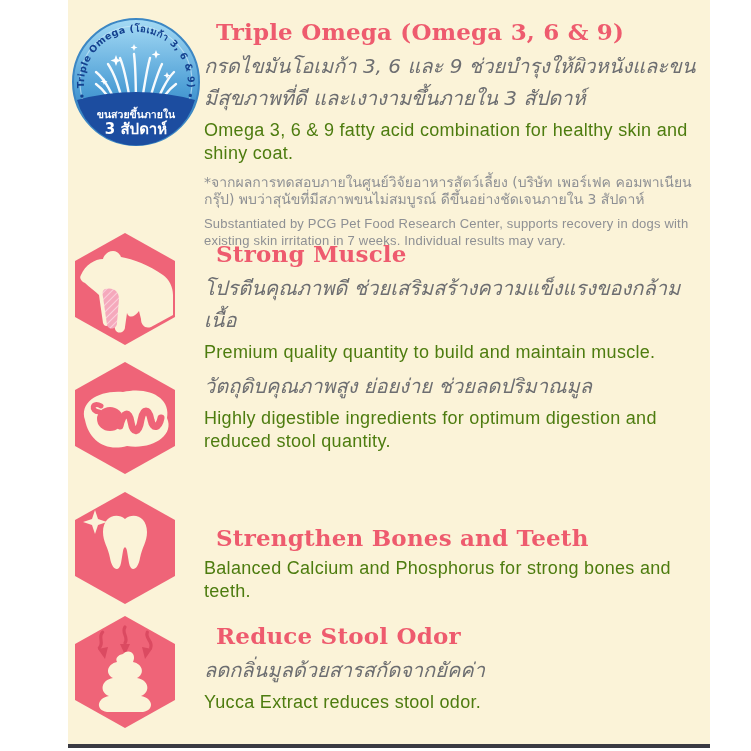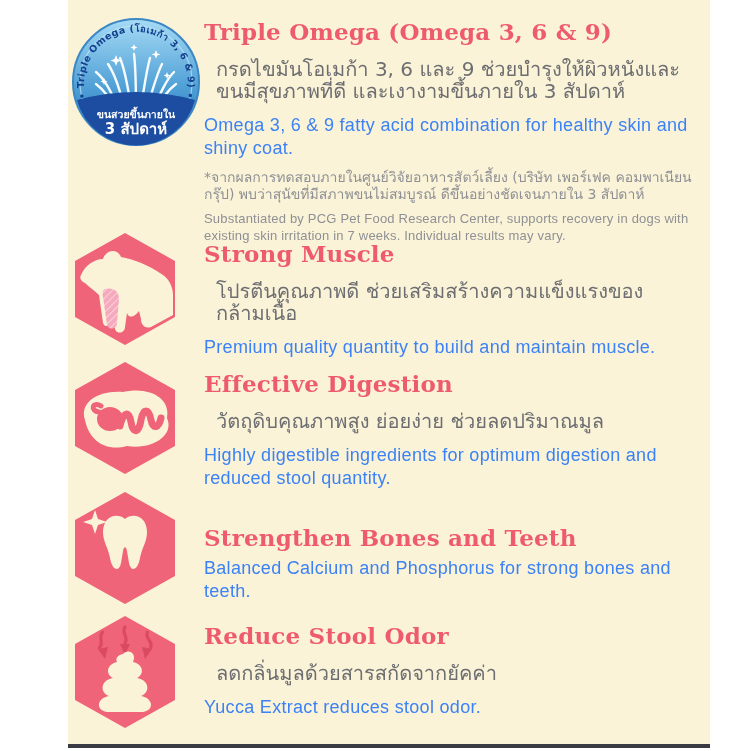--- a/index.html
+++ b/index.html
@@ -4,23 +4,23 @@
 <style>
   html,body{margin:0;padding:0;}
   body{width:751px;height:751px;background:#ffffff;position:relative;overflow:hidden;
        font-family:"Liberation Sans",sans-serif;}
   .panel{position:absolute;left:68px;top:0;width:642px;height:746px;background:#FBF3D8;}
   .bottom-bar{position:absolute;left:68px;top:744px;width:642px;height:4px;background:#3a3a42;}
   .icon-slot{position:absolute;left:65px;}
   .badge-slot{position:absolute;left:70px;top:16px;width:132px;height:132px;}
   .textcol{position:absolute;left:204px;width:500px;}
   .title{font-family:"DejaVu Serif",serif;font-weight:bold;font-size:23px;line-height:28px;
-         color:#EE5B6E;margin:0 0 4px 0;letter-spacing:0.2px;}
-  .thai{font-family:"DejaVu Sans",sans-serif;font-size:20px;line-height:22px;color:#6D6E71;margin:12px;}
-  .eng{font-family:"Liberation Sans",sans-serif;font-size:18px;line-height:23px;color:#3b82f6;
+         color:#EE5B6E;margin:0 0 4px 12px;letter-spacing:0.2px;}
+  .thai{font-family:"DejaVu Sans",sans-serif;font-size:20px;line-height:32px;color:#6D6E71;margin:0;font-style:italic;}
+  .eng{font-family:"Liberation Sans",sans-serif;font-size:18px;line-height:23px;color:#4d7c0f;
        margin:5px 0 0 0;letter-spacing:0.3px;}
   .foot-thai{font-family:"DejaVu Sans",sans-serif;font-size:14px;line-height:17px;color:#8E9094;margin:9px 0 0 0;}
   .foot-eng{font-family:"Liberation Sans",sans-serif;font-size:13px;line-height:17px;color:#8E9094;
             margin:7px 0 0 0;letter-spacing:0.2px;}
   svg{display:block;}
 </style>
 </head>
 <body>
 
 <div class="panel"></div>
@@ -98,21 +98,20 @@
 <div class="icon-slot" style="top:360px;">
   <svg viewBox="0 0 120 116" width="120" height="116">
     <polygon points="60,2 110,30 110,86 60,114 10,86 10,30" fill="#EF6478"></polygon>
     <path fill="#FBF3D8" d="M20,60 C14,42 34,30 58,32 C84,26 106,38 102,58 C110,76 86,90 62,86 C40,92 24,80 20,60 Z"></path>
     <path d="M36,46 C27,41 25,51 34,52" stroke="#EF6478" stroke-width="5" fill="none" stroke-linecap="round"></path>
     <ellipse cx="45" cy="59" rx="13" ry="12" fill="#EF6478"></ellipse>
     <path d="M55,66 C58,52 64,50 66,62 C68,74 74,74 76,60 C78,48 84,48 86,60 C88,70 94,68 96,58" stroke="#EF6478" stroke-width="7" fill="none" stroke-linecap="round"></path>
   </svg>
 </div>
 <div class="textcol" style="top:370px;">
-  <h2 class="title">Effective Digestion</h2>
   <p class="thai">วัตถุดิบคุณภาพสูง ย่อยง่าย ช่วยลดปริมาณมูล</p>
   <p class="eng">Highly digestible ingredients for optimum digestion and reduced stool quantity.</p>
 </div>
 
 <div class="icon-slot" style="top:490px;">
   <svg viewBox="0 0 120 116" width="120" height="116">
     <polygon points="60,2 110,30 110,86 60,114 10,86 10,30" fill="#EF6478"></polygon>
     <path fill="#FBF3D8" d="M30,20 L33,29 L42,32 L33,35 L30,44 L27,35 L18,32 L27,29 Z"></path>
     <path fill="#FBF3D8" d="M38,42 C38,26 52,22 60,29 C68,22 82,26 82,42 C82,52 77,57 75,68
       C73,80 66,83 64,73 L62,61 C61,56 59,56 58,61 L56,73 C54,83 47,80 45,68 C43,57 38,52 38,42 Z"></path>

